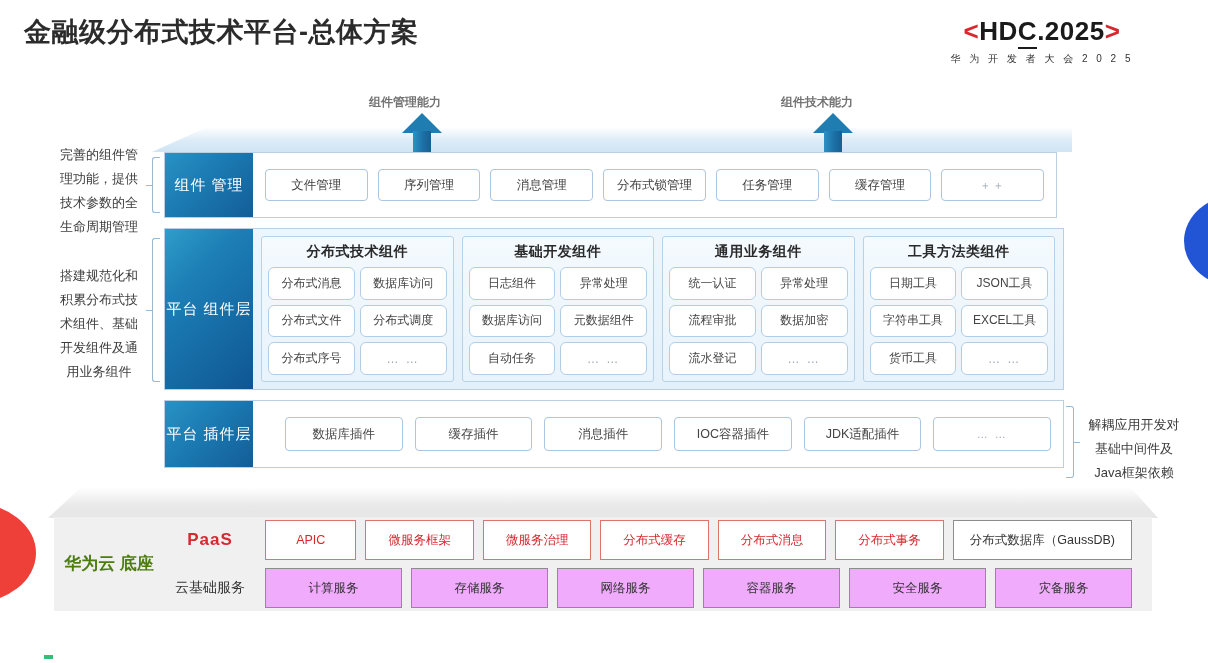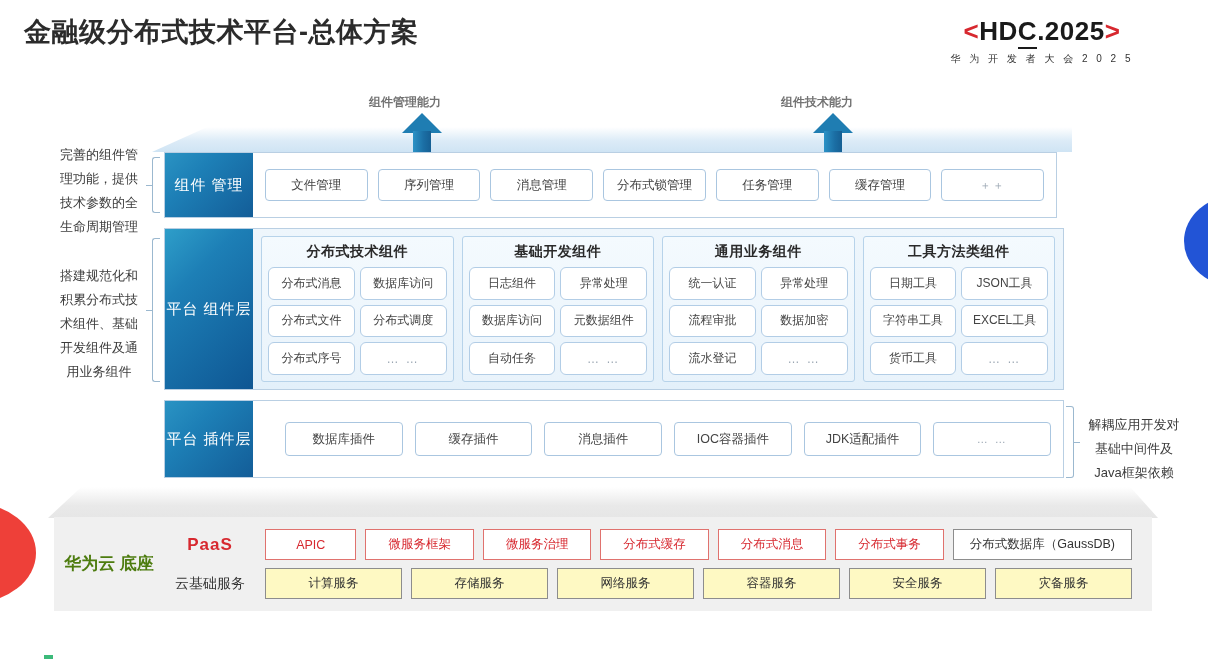--- a/index.html
+++ b/index.html
@@ -76,21 +76,21 @@
   #row-comp{left:164px;top:228px;width:900px;height:162px;}
   #row-comp .layer-label{
     background:linear-gradient(135deg,#2e9ec9 0%,#1d7fb6 30%,#0e5693 100%);
   }
   #row-comp .layer-body{
     padding:7px 8px;gap:8px;align-items:stretch;
     background:linear-gradient(180deg,#eef6fc 0%,#e3f0fa 100%);
   }
 
   
-  #row-plug{left:164px;top:400px;width:900px;height:78px;}
+  #row-plug{left:164px;top:400px;width:900px;height:68px;}
   #row-plug .layer-body{padding:0 12px;gap:12px;justify-content:space-between;margin-left:20px;}
 
   
   .pill{
     border:1px solid #aac6e0;background:#ffffff;border-radius:4px;
     font-size:12.5px;color:#444;display:flex;align-items:center;justify-content:center;
     text-align:center;box-sizing:border-box;white-space:nowrap;
   }
   #row-mgmt .pill{height:32px;flex:1;}
   #row-plug .pill{height:34px;flex:1;}
@@ -164,27 +164,27 @@
     width:110px;flex:0 0 110px;text-align:center;
     font-size:17px;font-weight:bold;color:#4d7c0f;line-height:1.7;
   }
   #cloud-rows{flex:1;display:flex;flex-direction:column;gap:8px;padding-right:20px;}
   .cloud-row{display:flex;align-items:center;gap:9px;}
   .cloud-rowlabel{
     width:92px;flex:0 0 92px;text-align:center;font-size:14px;color:#333;
   }
   .cloud-rowlabel.paas{color:#d7282f;font-weight:bold;font-size:17px;letter-spacing:1px;text-align:center;}
   .cloud-box{
-    height:31px;border:1.5px solid #e0726e;background:#ffffff;
+    height:40px;border:1.5px solid #e0726e;background:#ffffff;
     color:#d7282f;font-size:12.5px;display:flex;align-items:center;justify-content:center;
     box-sizing:border-box;white-space:nowrap;padding:0 6px;
   }
   .cloud-box.neutral{border:1.5px solid #8d8d8d;color:#333;}
   .cloud-box.svc{
-    border:1.5px solid #8d8d8d;color:#333;background:#fef9c3;flex:1;
+    border:1.5px solid #8d8d8d;color:#333;background:#f0abfc;flex:1;
   }
 </style>
 </head>
 <body>
 
 <div id="page-title">金融级分布式技术平台-总体方案</div>
 
 <div id="hdc-logo">
   <div class="main"><span class="brk">&lt;</span><span>HD</span><span class="uline">C</span><span>.2025</span><span class="brk">&gt;</span></div>
   <div class="sub">华 为 开 发 者 大 会 2 0 2 5</div>

